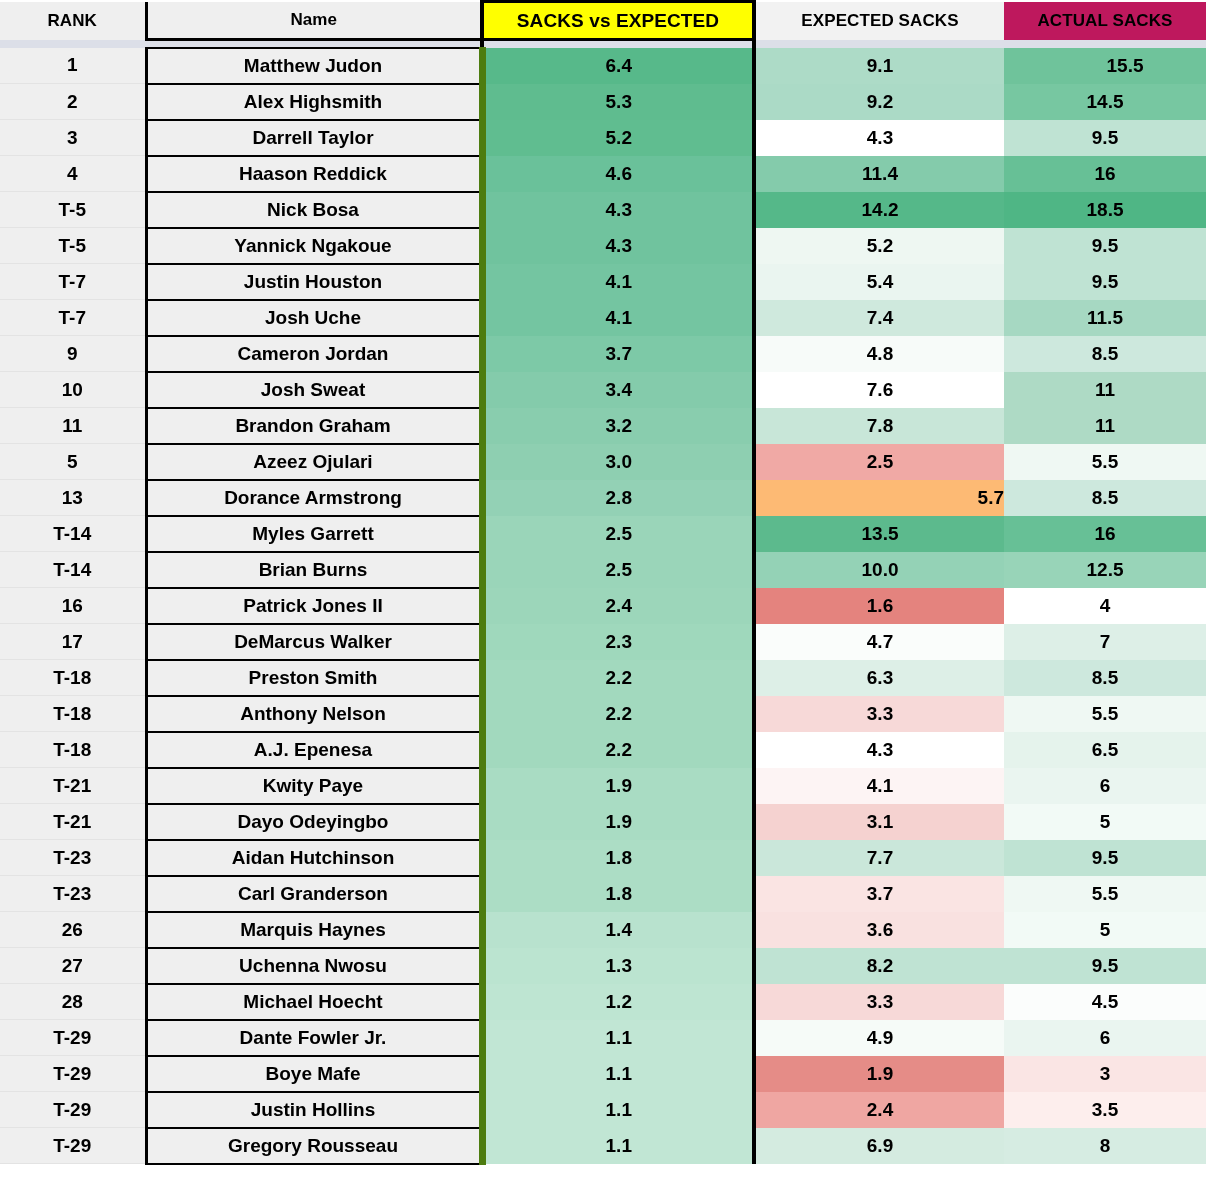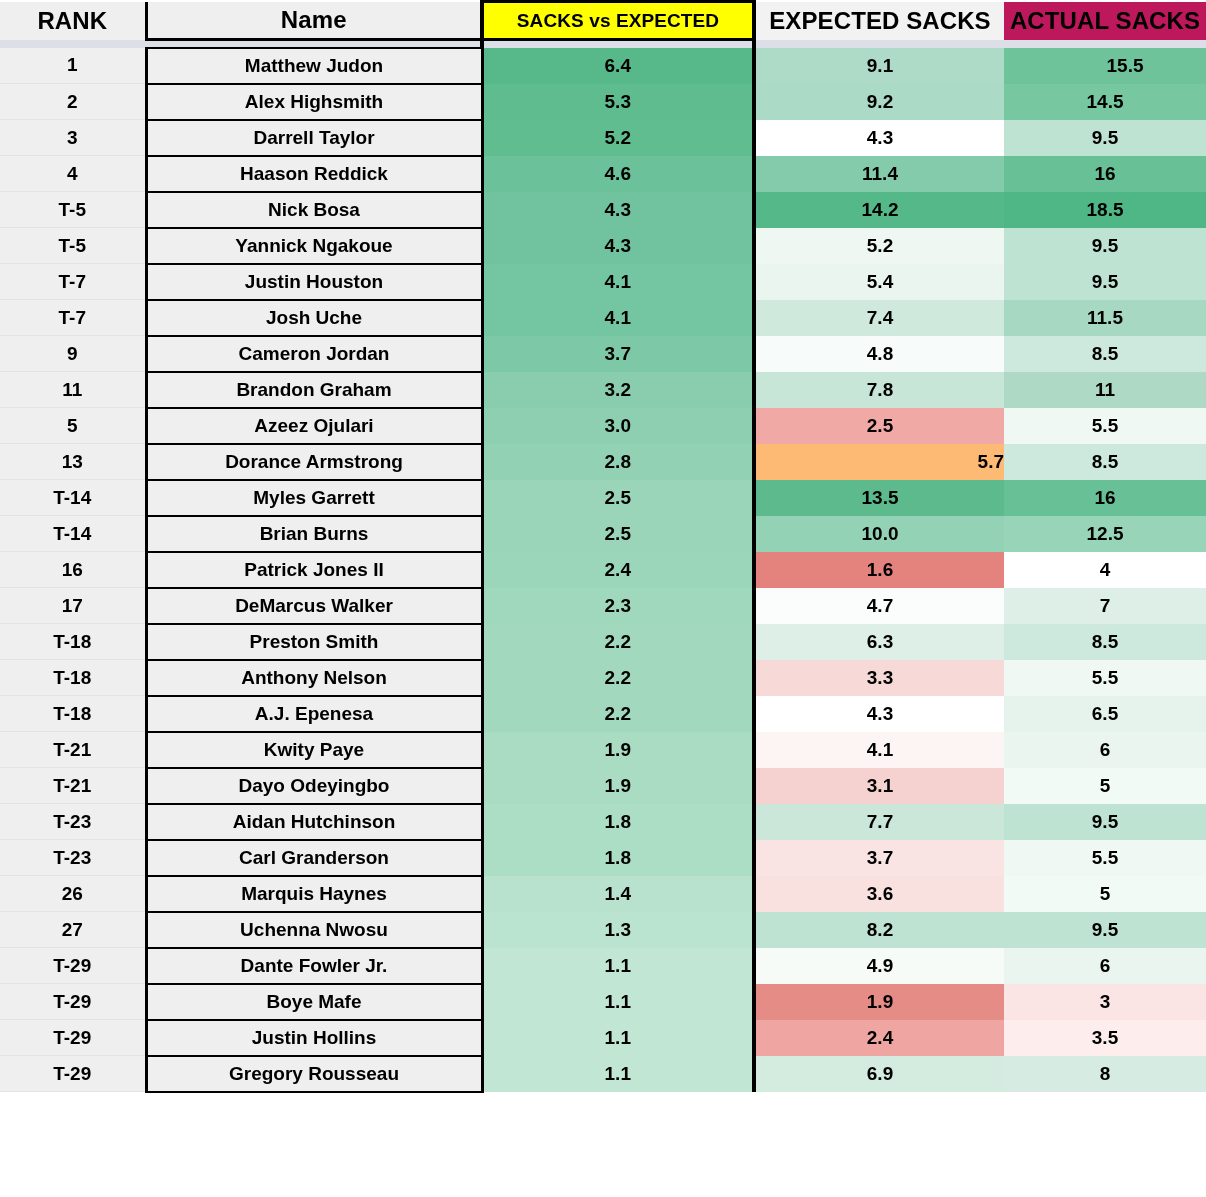--- a/index.html
+++ b/index.html
@@ -16,21 +16,21 @@
   
   col.c-rank{width:146px;}
   col.c-name{width:336px;}
   col.c-sve{width:272px;}
   col.c-exp{width:250px;}
   col.c-act{width:202px;}
 
   
   tr.hdr{height:38px;}
   .hdr th{
-    font-size:24px;font-weight:bold;color:#000;text-align:center;
+    font-size:17px;font-weight:bold;color:#000;text-align:center;
     vertical-align:middle;letter-spacing:0.1px;
   }
   th.h-rank{background:#efefef;}
   th.h-name{background:#efefef;border-left:3px solid #000;border-bottom:3px solid #000;}
   th.h-sve{background:#ffff00;border-left:4px solid #000;border-right:4px solid #000;
            border-top:3px solid #000;border-bottom:3px solid #000;font-size:19px;}
   th.h-exp{background:#f2f2f2;}
   th.h-act{background:#be185d;}
 
   
@@ -42,21 +42,21 @@
   tr.drow{height:36px;}
   tr.drow td{
     font-size:19px;font-weight:bold;color:#000;text-align:center;vertical-align:middle;
   }
   td.rank{background:#efefef;border-bottom:1px solid #e3e3e3;}
   td.name{
     background:#efefef;
     border-left:3px solid #000;border-right:3px solid #000;
     border-top:2px solid #000;border-bottom:2px solid #000;
   }
-  td.sve{border-left:1px solid #4d7c0f;border-right:4px solid #000;}
+  td.sve{border-left:7px solid #4d7c0f;border-right:4px solid #000;}
   td.exp{}
   td.act{}
 </style>
 </head>
 <body>
 
 <div id="sheet">
   <table id="stats">
     <colgroup>
       <col class="c-rank">
@@ -139,20 +139,27 @@
           <td class="act" style="background: rgb(166, 216, 194);">11.5</td>
         </tr>
         <tr class="drow">
           <td class="rank">9</td>
           <td class="name">Cameron Jordan</td>
           <td class="sve" style="background: rgb(125, 201, 167);">3.7</td>
           <td class="exp" style="background: rgb(247, 251, 249);">4.8</td>
           <td class="act" style="background: rgb(205, 232, 221);">8.5</td>
         </tr>
         <tr class="drow">
+          <td class="rank">10</td>
+          <td class="name">Josh Sweat</td>
+          <td class="sve" style="background: rgb(132, 203, 171);">3.4</td>
+          <td class="exp">7.6</td>
+          <td class="act" style="background: rgb(174, 218, 197);">11</td>
+        </tr>
+        <tr class="drow">
           <td class="rank">11</td>
           <td class="name">Brandon Graham</td>
           <td class="sve" style="background: rgb(137, 205, 174);">3.2</td>
           <td class="exp" style="background: rgb(200, 230, 216);">7.8</td>
           <td class="act" style="background: rgb(174, 218, 197);">11</td>
         </tr>
         <tr class="drow">
           <td class="rank">5</td>
           <td class="name">Azeez Ojulari</td>
           <td class="sve" style="background: rgb(142, 207, 177);">3.0</td>
@@ -251,20 +258,27 @@
           <td class="act" style="background: rgb(242, 250, 246);">5</td>
         </tr>
         <tr class="drow">
           <td class="rank">27</td>
           <td class="name">Uchenna Nwosu</td>
           <td class="sve" style="background: rgb(187, 228, 208);">1.3</td>
           <td class="exp" style="background: rgb(191, 227, 211);">8.2</td>
           <td class="act" style="background: rgb(191, 227, 211);">9.5</td>
         </tr>
         <tr class="drow">
+          <td class="rank">28</td>
+          <td class="name">Michael Hoecht</td>
+          <td class="sve" style="background: rgb(190, 229, 210);">1.2</td>
+          <td class="exp" style="background: rgb(247, 217, 216);">3.3</td>
+          <td class="act" style="background: rgb(251, 253, 252);">4.5</td>
+        </tr>
+        <tr class="drow">
           <td class="rank">T-29</td>
           <td class="name">Dante Fowler Jr.</td>
           <td class="sve" style="background: rgb(193, 230, 212);">1.1</td>
           <td class="exp" style="background: rgb(246, 251, 248);">4.9</td>
           <td class="act" style="background: rgb(234, 245, 240);">6</td>
         </tr>
         <tr class="drow">
           <td class="rank">T-29</td>
           <td class="name">Boye Mafe</td>
           <td class="sve" style="background: rgb(193, 230, 212);">1.1</td>

